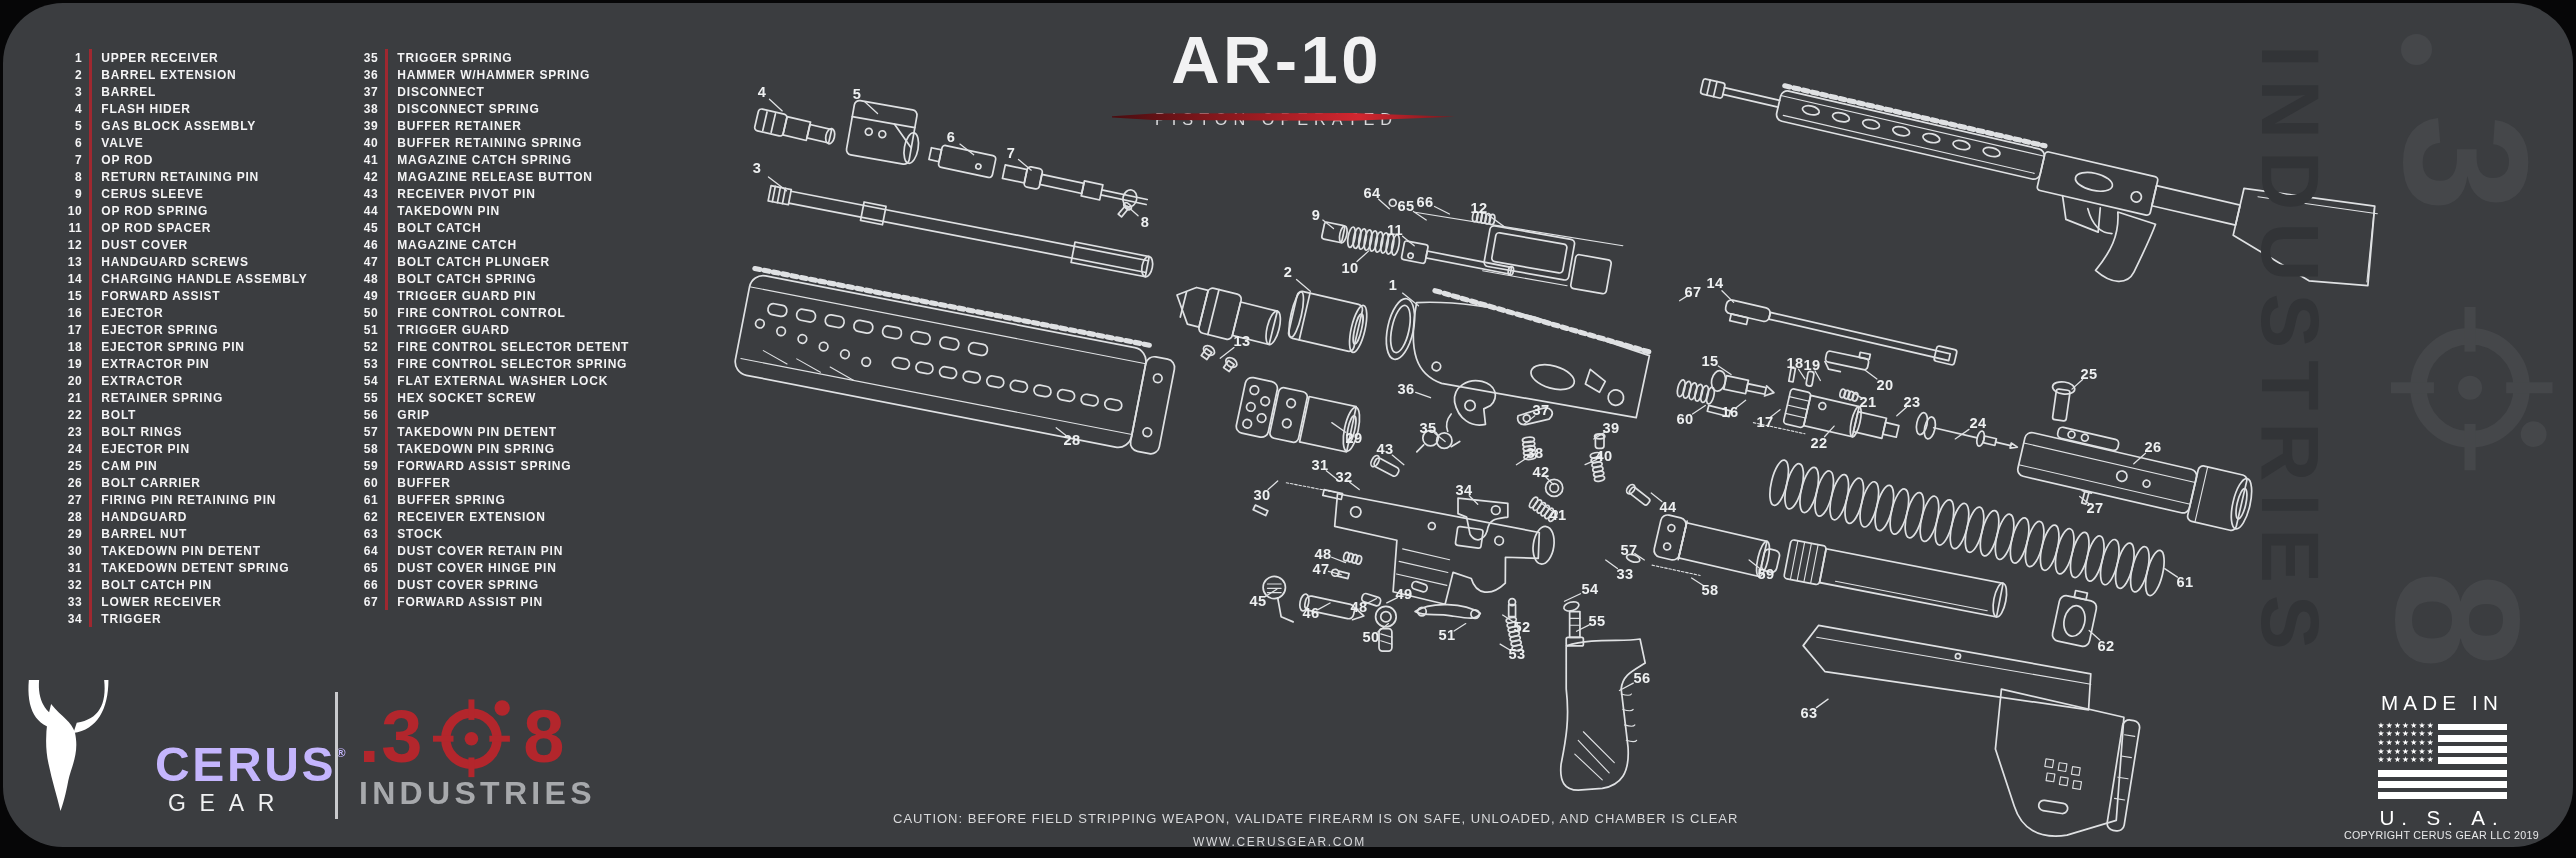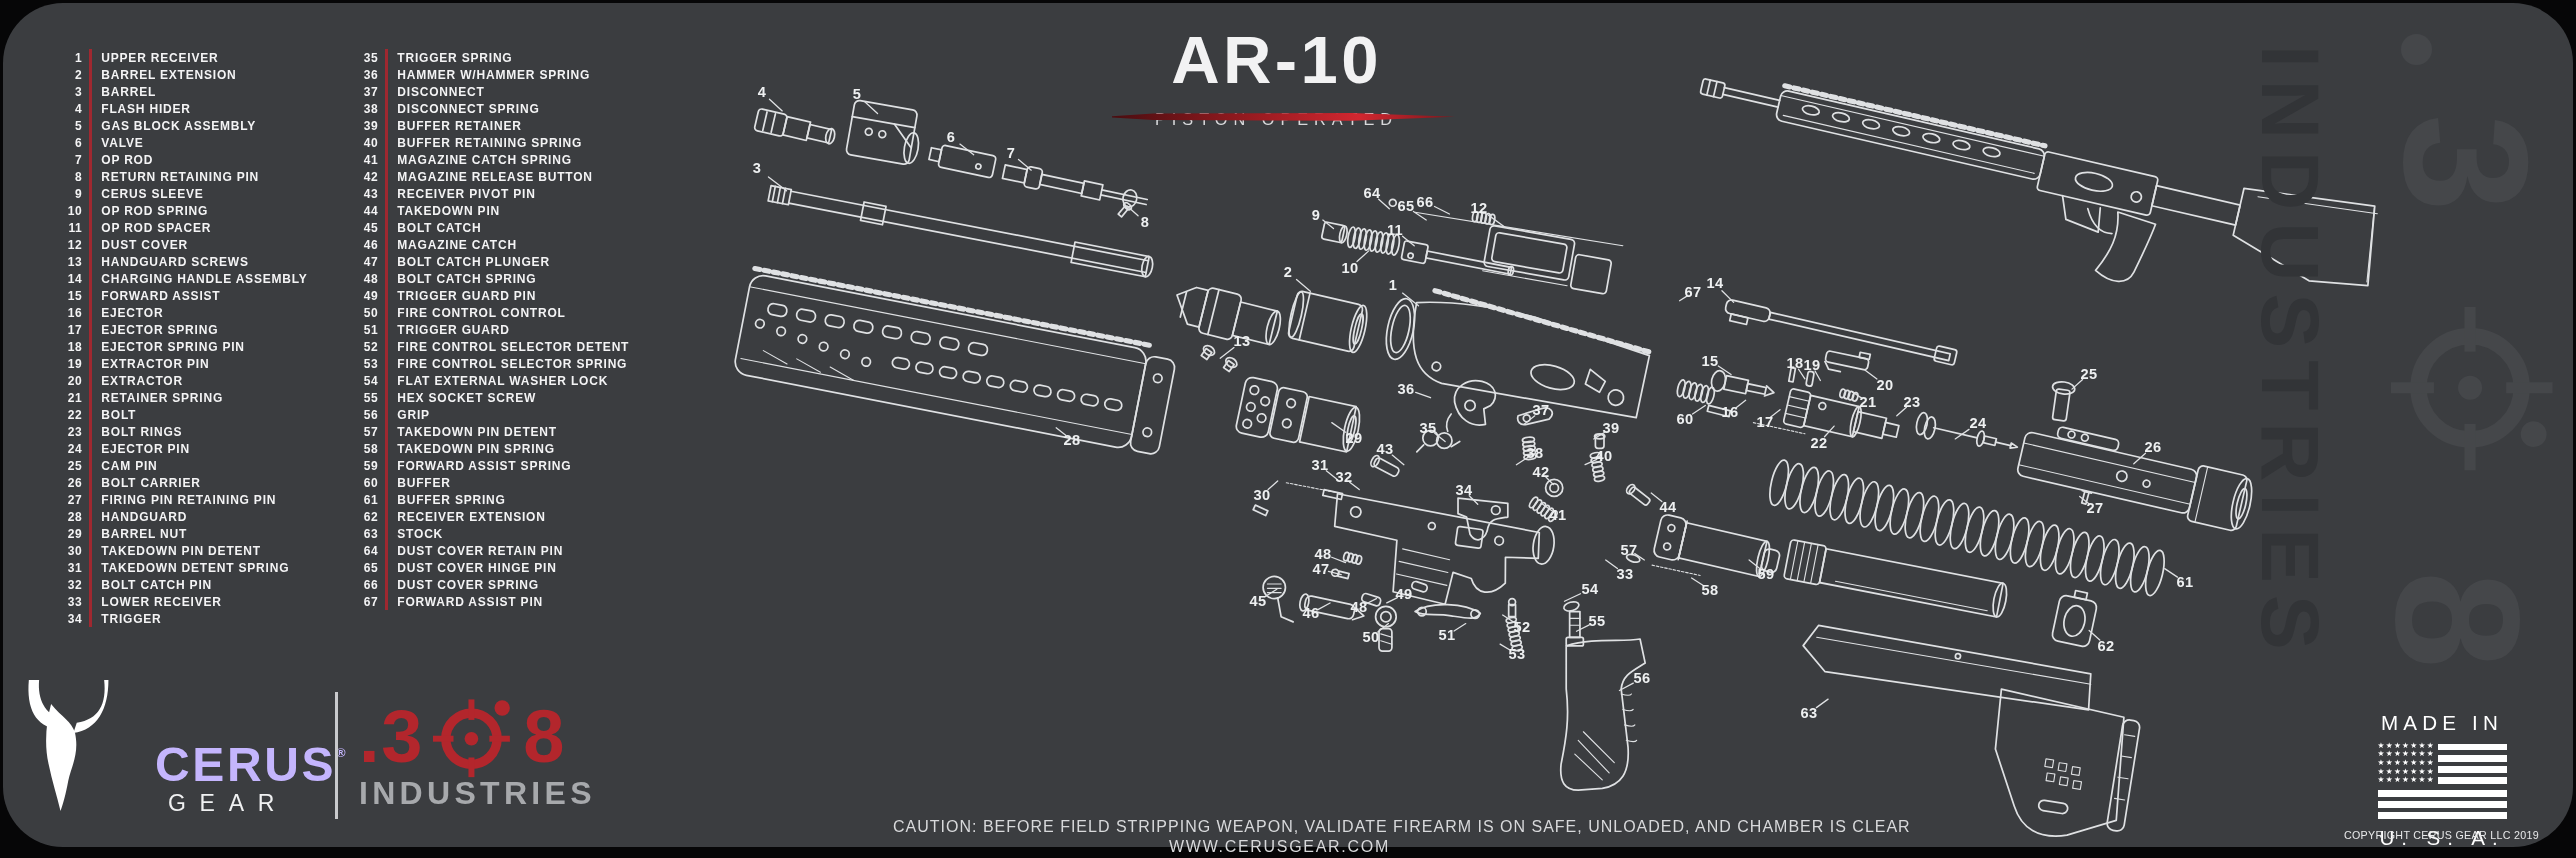--- a/index.html
+++ b/index.html
@@ -44,34 +44,34 @@
   
   #cerus-name{position:absolute;left:155px;top:737px;font-size:48px;font-weight:bold;letter-spacing:2.6px;color:#c4b5fd;}
   #cerus-reg{font-size:13px;vertical-align:24px;letter-spacing:0;}
   #cerus-sub{position:absolute;left:168px;top:790px;font-size:23px;letter-spacing:13.7px;color:#f0f1f2;}
   #logo-divider{position:absolute;left:335px;top:692px;width:2.6px;height:127px;background:#c9cacd;}
   #i308-row{position:absolute;left:359px;top:696px;display:flex;align-items:center;gap:8.6px;}
   .i308-txt{font-size:74px;font-weight:800;color:#b3262c;line-height:1;letter-spacing:1.7px;}
   #i308-label{position:absolute;left:359px;top:775px;font-size:32px;font-weight:800;letter-spacing:4.3px;color:#a7a9ac;}
 
   
-  #madein{position:absolute;left:2375px;top:711px;width:134px;text-align:center;color:#ffffff;}
+  #madein{position:absolute;left:2375px;top:691px;width:134px;text-align:center;color:#ffffff;}
   #madein-line1{font-size:20.6px;letter-spacing:5.2px;}
   #flag{position:relative;width:129px;height:79px;margin:6.9px auto 0 auto;}
   #flag .canton{position:absolute;left:0;top:0;width:55px;height:43px;overflow:hidden;
      font-size:7.7px;line-height:8.6px;letter-spacing:1.3px;color:#ffffff;text-align:left;}
   #flag .sbar{position:absolute;background:#ffffff;height:6.9px;}
   #madein-line2{margin-top:5.2px;font-size:20.6px;letter-spacing:6.9px;}
   #copyright{position:absolute;left:2342px;top:829px;width:199px;text-align:center;
      font-size:10.7px;letter-spacing:0.3px;color:#e8e9ea;white-space:nowrap;}
 
   
   #caution{position:absolute;left:893px;top:811px;width:773px;text-align:center;color:#d8d9db;}
-  #caution-line{font-size:16px;letter-spacing:1px;white-space:nowrap;margin-top:7px;}
-  #caution-url{margin-top:2px;font-size:16px;letter-spacing:1.7px;}
+  #caution-line{font-size:13px;letter-spacing:1px;white-space:nowrap;}
+  #caution-url{margin-top:9px;font-size:12px;letter-spacing:1.7px;}
 </style>
 </head>
 <body>
 
 <div id="stage">
   <div id="mat"></div>
 
   <div class="plist" style="left:46px;">
       <div class="prow">
         <span class="pnum">1</span>

